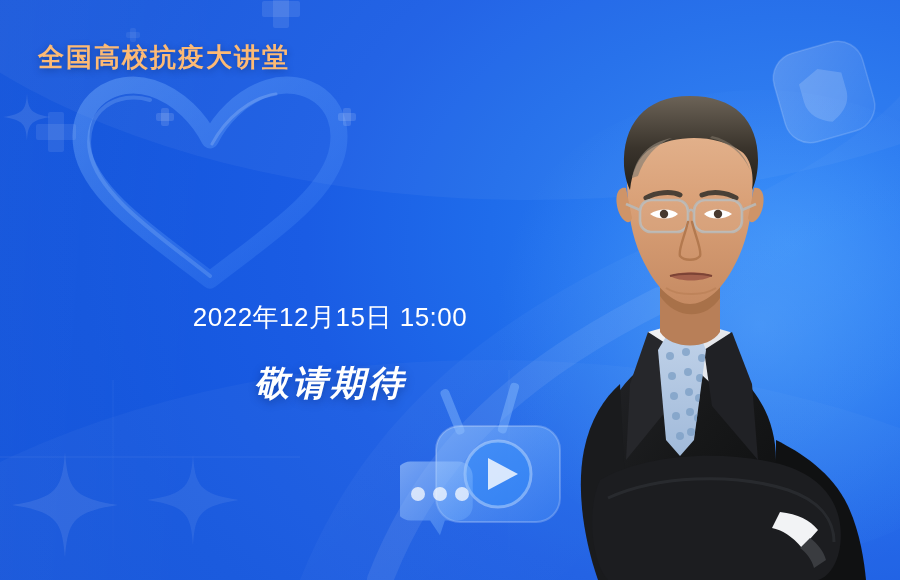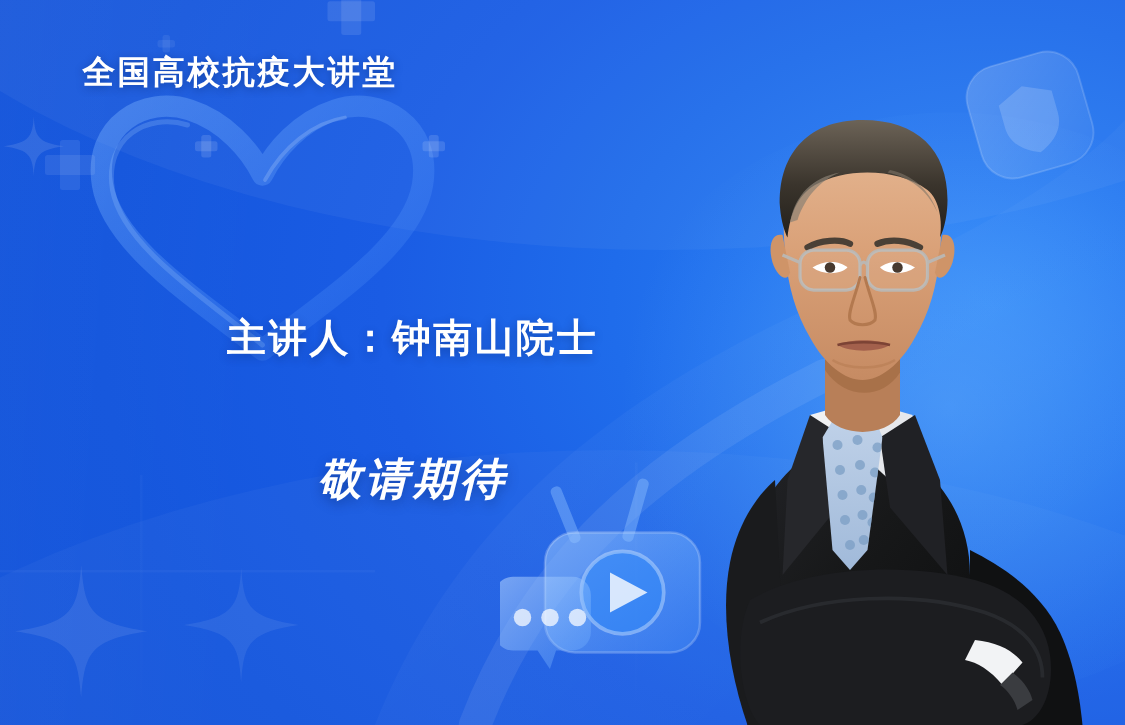--- a/index.html
+++ b/index.html
@@ -112,25 +112,24 @@
     right: 0px; bottom: 0;
     width: 420px; height: 560px;
   }
 
   
   .kicker {
     position: absolute;
     left: 38px; top: 40px;
     font-size: 26px;
     font-weight: bold;
-    color: #ffffff;
+    color: #fdba74;
     letter-spacing: 2px;
     text-shadow: 0 2px 7px rgba(0,30,90,0.40);
     white-space: nowrap;
-    margin-left: 28px;
   }
 
   .title {
     position: absolute;
     left: 30px; top: 172px;
     font-size: 45px;
     font-weight: bold;
     font-style: italic;
     color: #ffffff;
     letter-spacing: 1px;
@@ -415,18 +414,18 @@
       <path d="M 190 256 C 200 251 222 251 232 256 C 222 262 200 262 190 256 Z" fill="#a3604c"></path>
       <path d="M 190 256 C 200 253 222 253 232 256" stroke="#7c4335" stroke-width="2" fill="none"></path>
 
       <path d="M 186 268 C 198 276 224 276 236 268" stroke="#b3794f" stroke-width="2" fill="none" stroke-opacity="0.5"></path>
     </svg>
   </div>
 
   <div class="kicker">全国高校抗疫大讲堂</div>
 
 
-  <div class="speaker">主讲人：钟南山院士</div>
-
+
+  <div class="datetime">2022年12月15日 15:00</div>
 
   <div class="standby">敬请期待</div>
 
 </div>
 
 </body></html>

